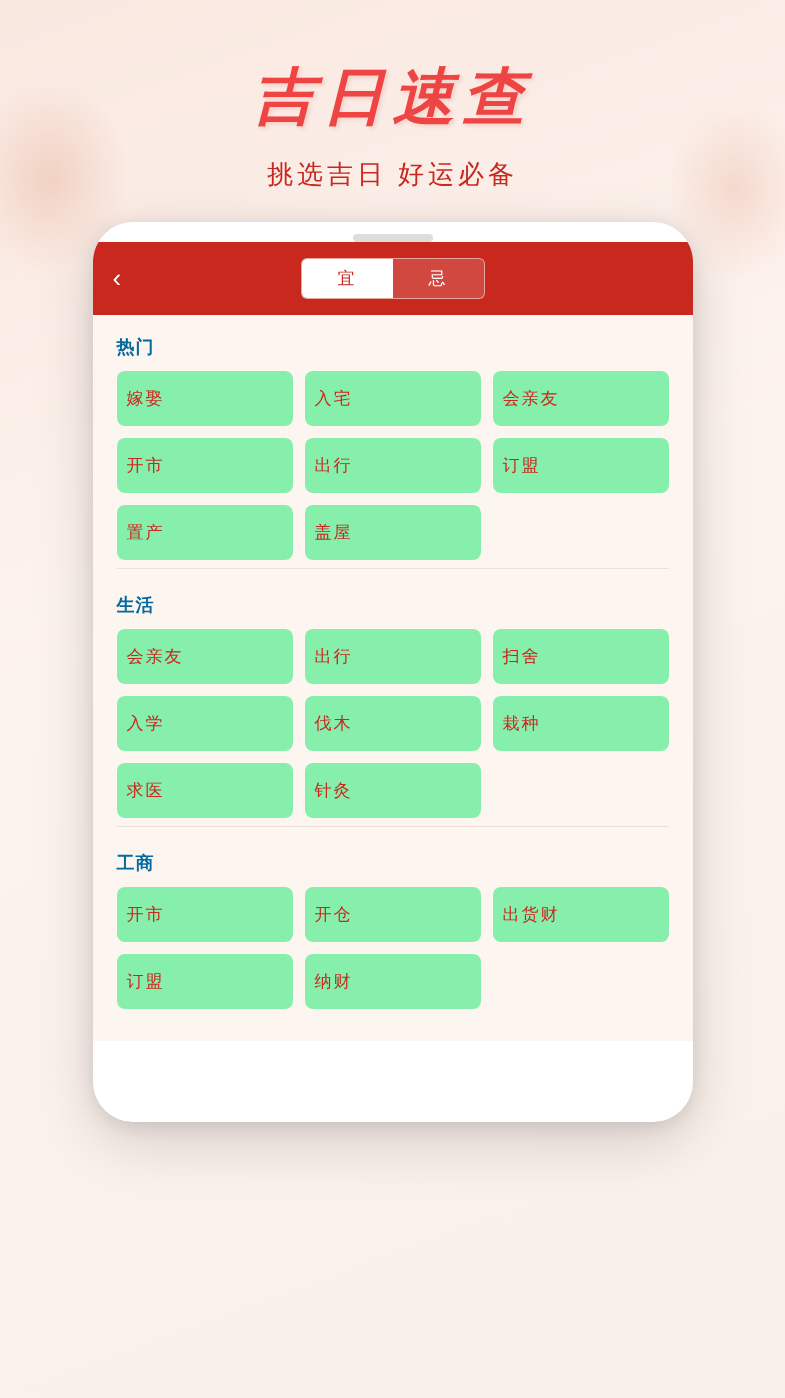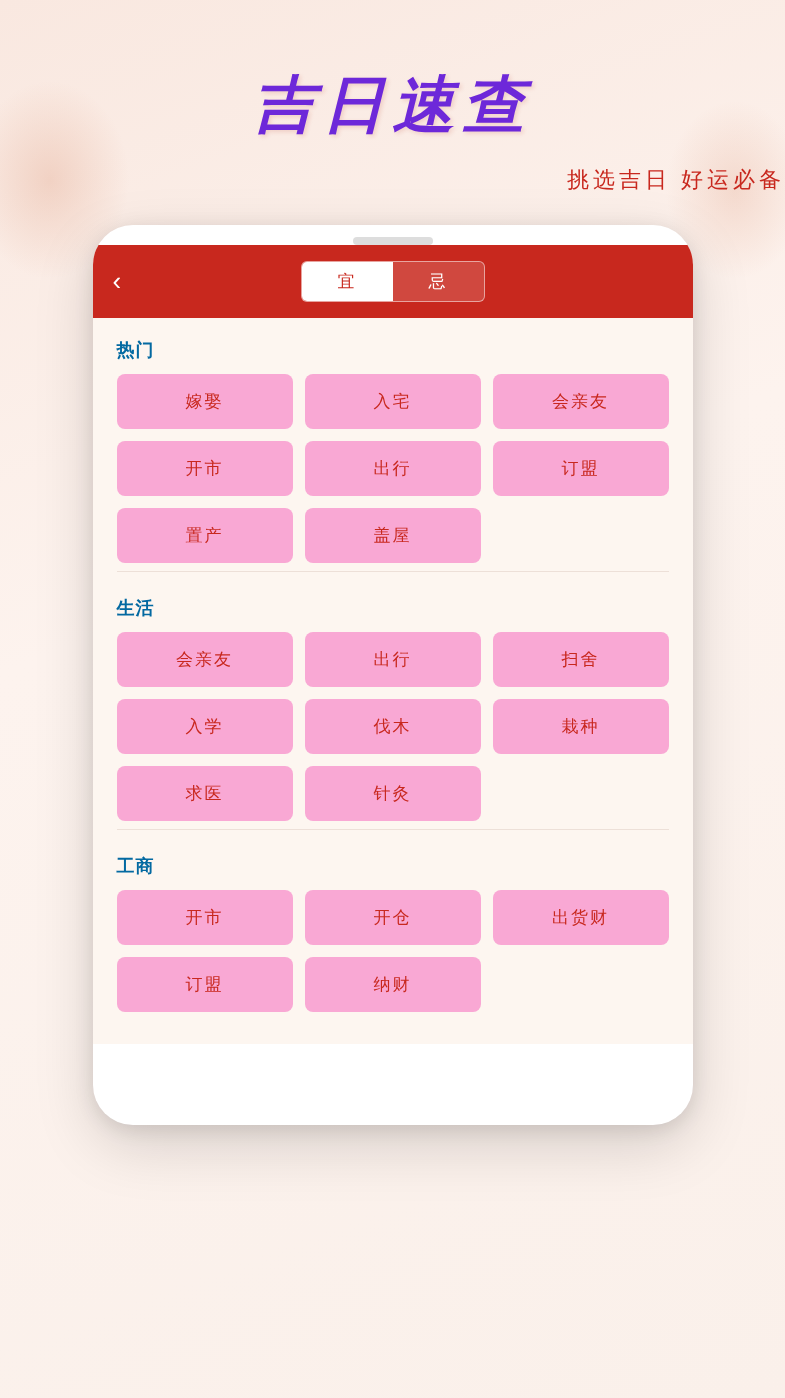--- a/index.html
+++ b/index.html
@@ -44,34 +44,32 @@
       text-align: center;
       padding-top: 55px;
       padding-bottom: 30px;
       position: relative;
       z-index: 2;
     }
 
     .main-title {
       font-size: 62px;
       font-weight: 900;
-      color: #6d28d9;
+      color: #ef4444;
       letter-spacing: 8px;
       text-shadow: 2px 2px 4px rgba(180,40,20,0.15);
       font-style: italic;
-      margin-top: 8px;
     }
 
     .subtitle {
-      font-size: 22px;
+      font-size: 26px;
       color: #c8281e;
       margin-top: 18px;
       letter-spacing: 4px;
       font-weight: 500;
-      text-align: right;
     }
 
     
     .phone-container {
       position: relative;
       z-index: 2;
       margin: 0 auto;
       width: 600px;
       min-height: 900px;
       background: #fff;
@@ -148,24 +146,24 @@
       letter-spacing: 1px;
     }
 
     .tags-grid {
       display: grid;
       grid-template-columns: repeat(3, 1fr);
       gap: 12px;
     }
 
     .tag-item {
-      background: #f9a8d4;
+      background: #86efac;
       border-radius: 8px;
       padding: 16px 10px;
-      text-align: center;
+      text-align: left;
       font-size: 17px;
       color: #c8281e;
       cursor: pointer;
       letter-spacing: 2px;
       font-weight: 400;
     }
 
     
     .section-divider {
       height: 1px;

